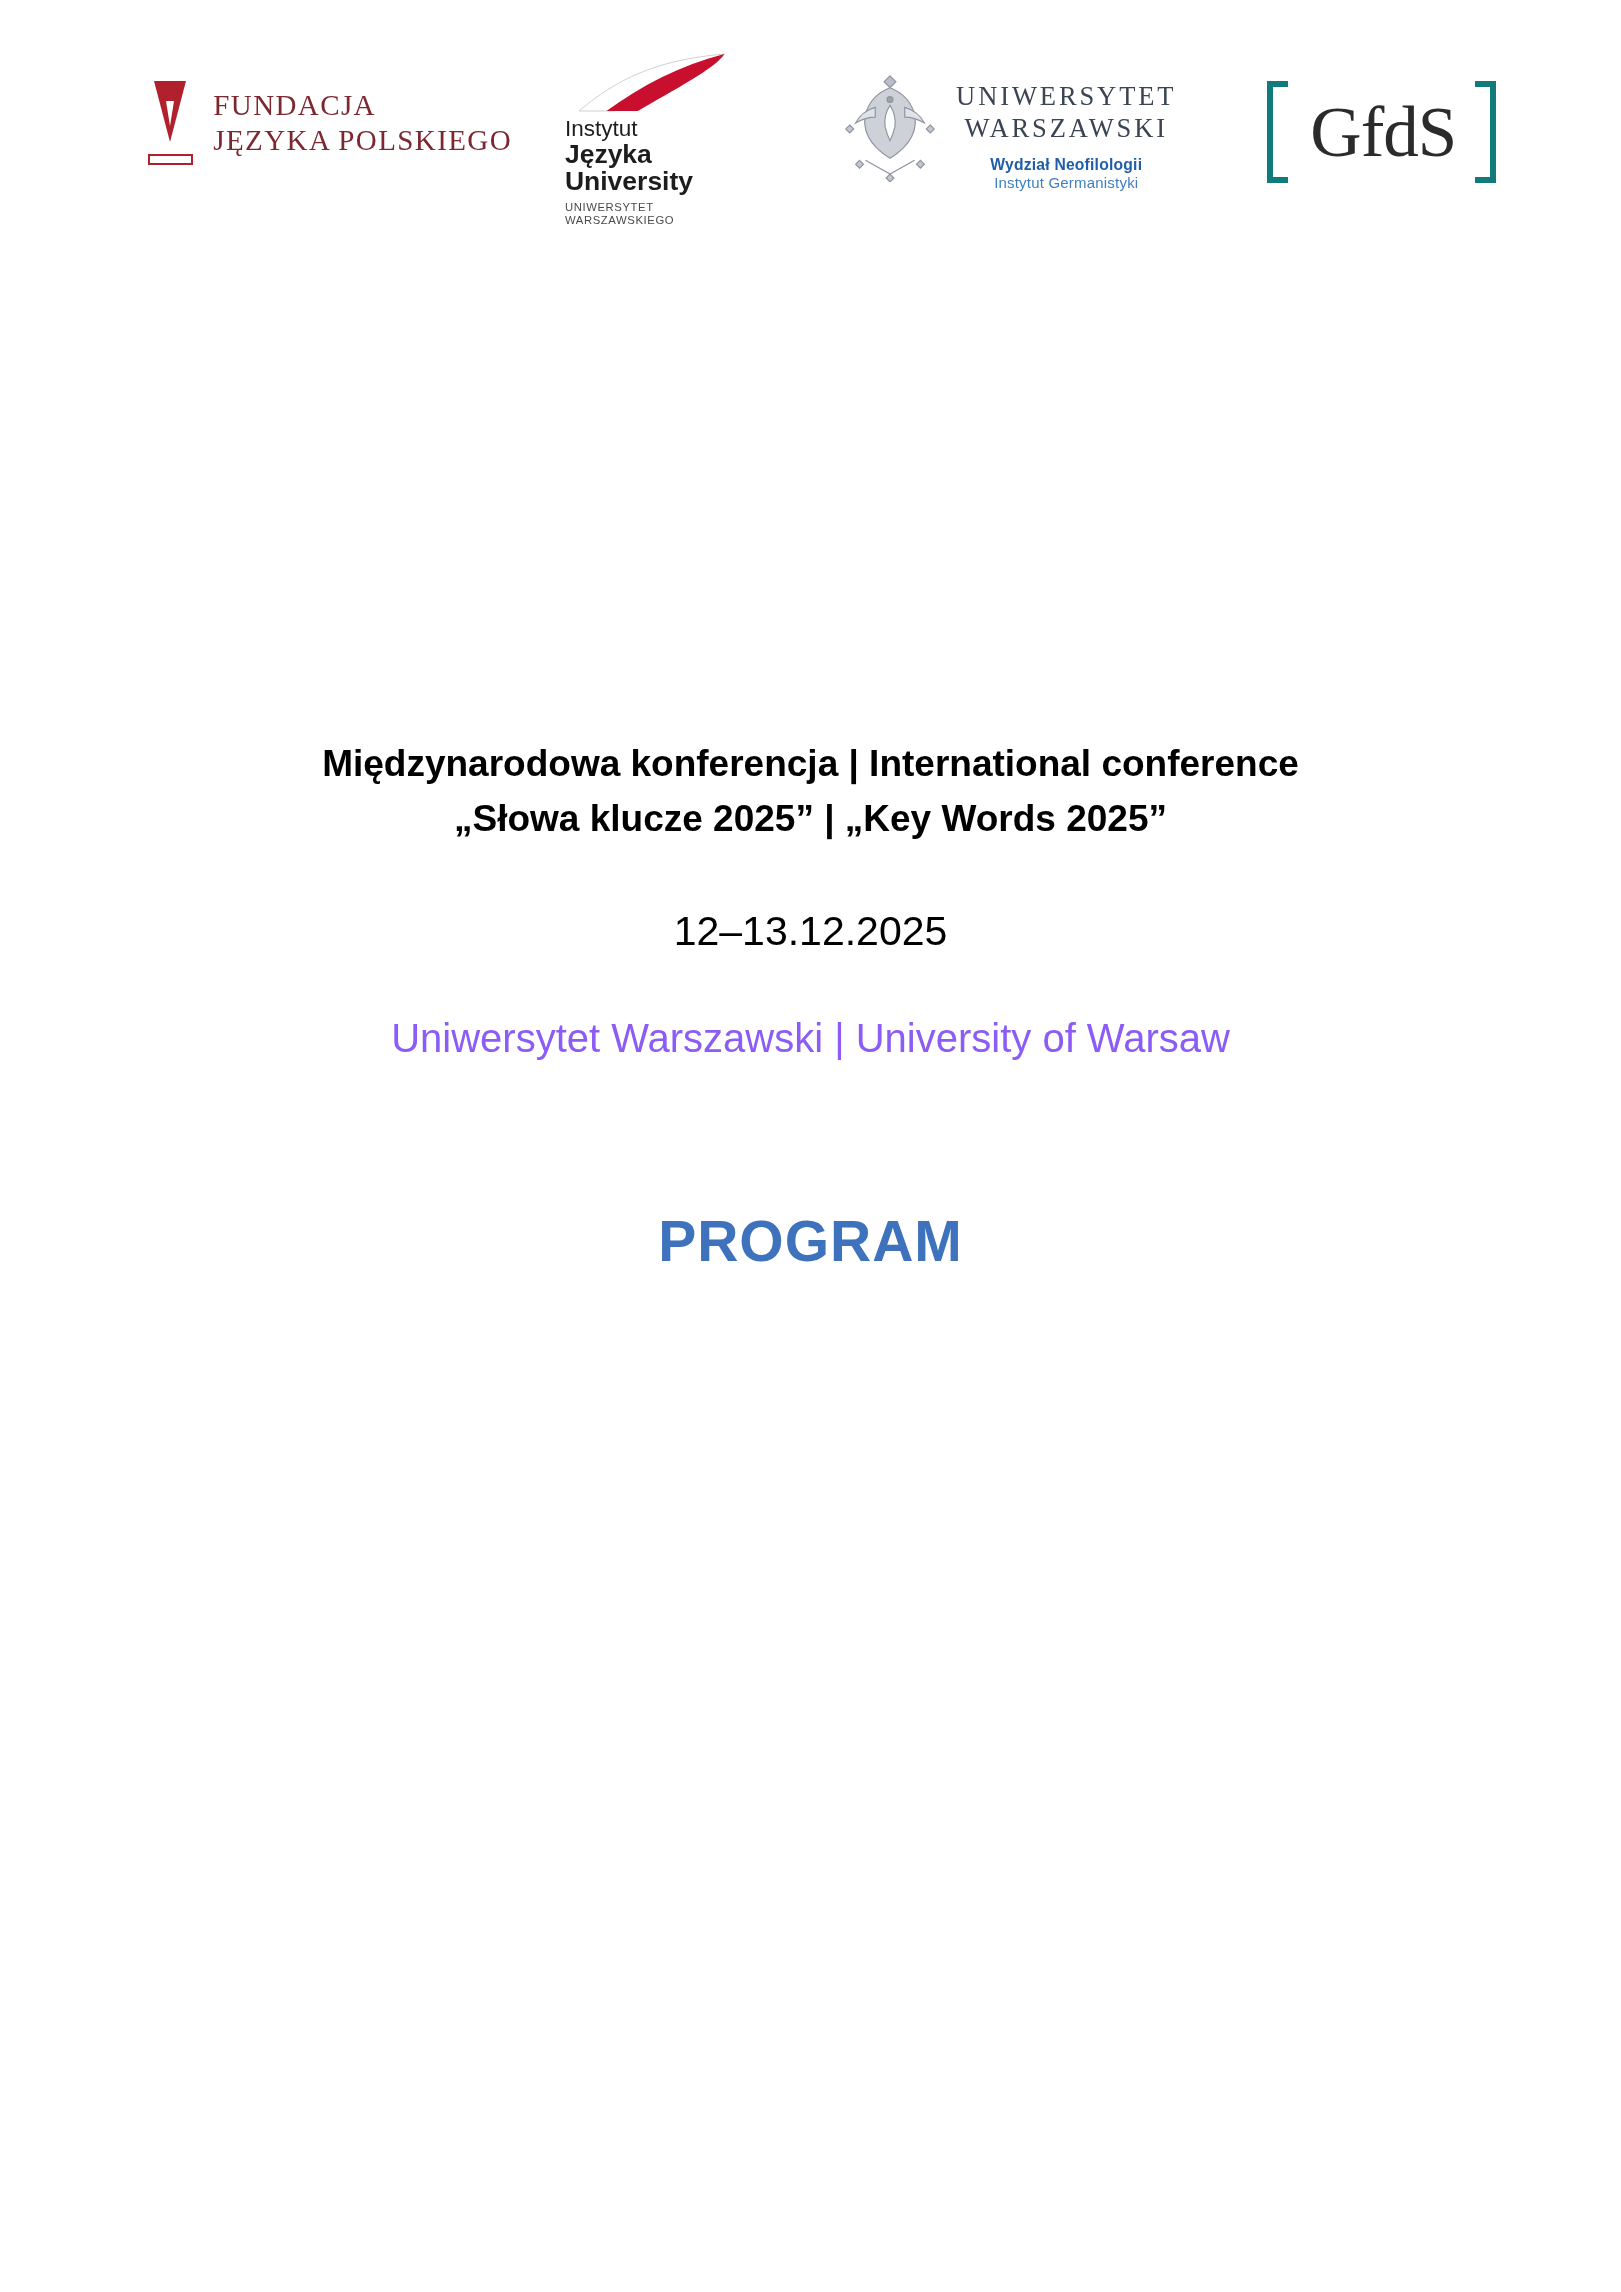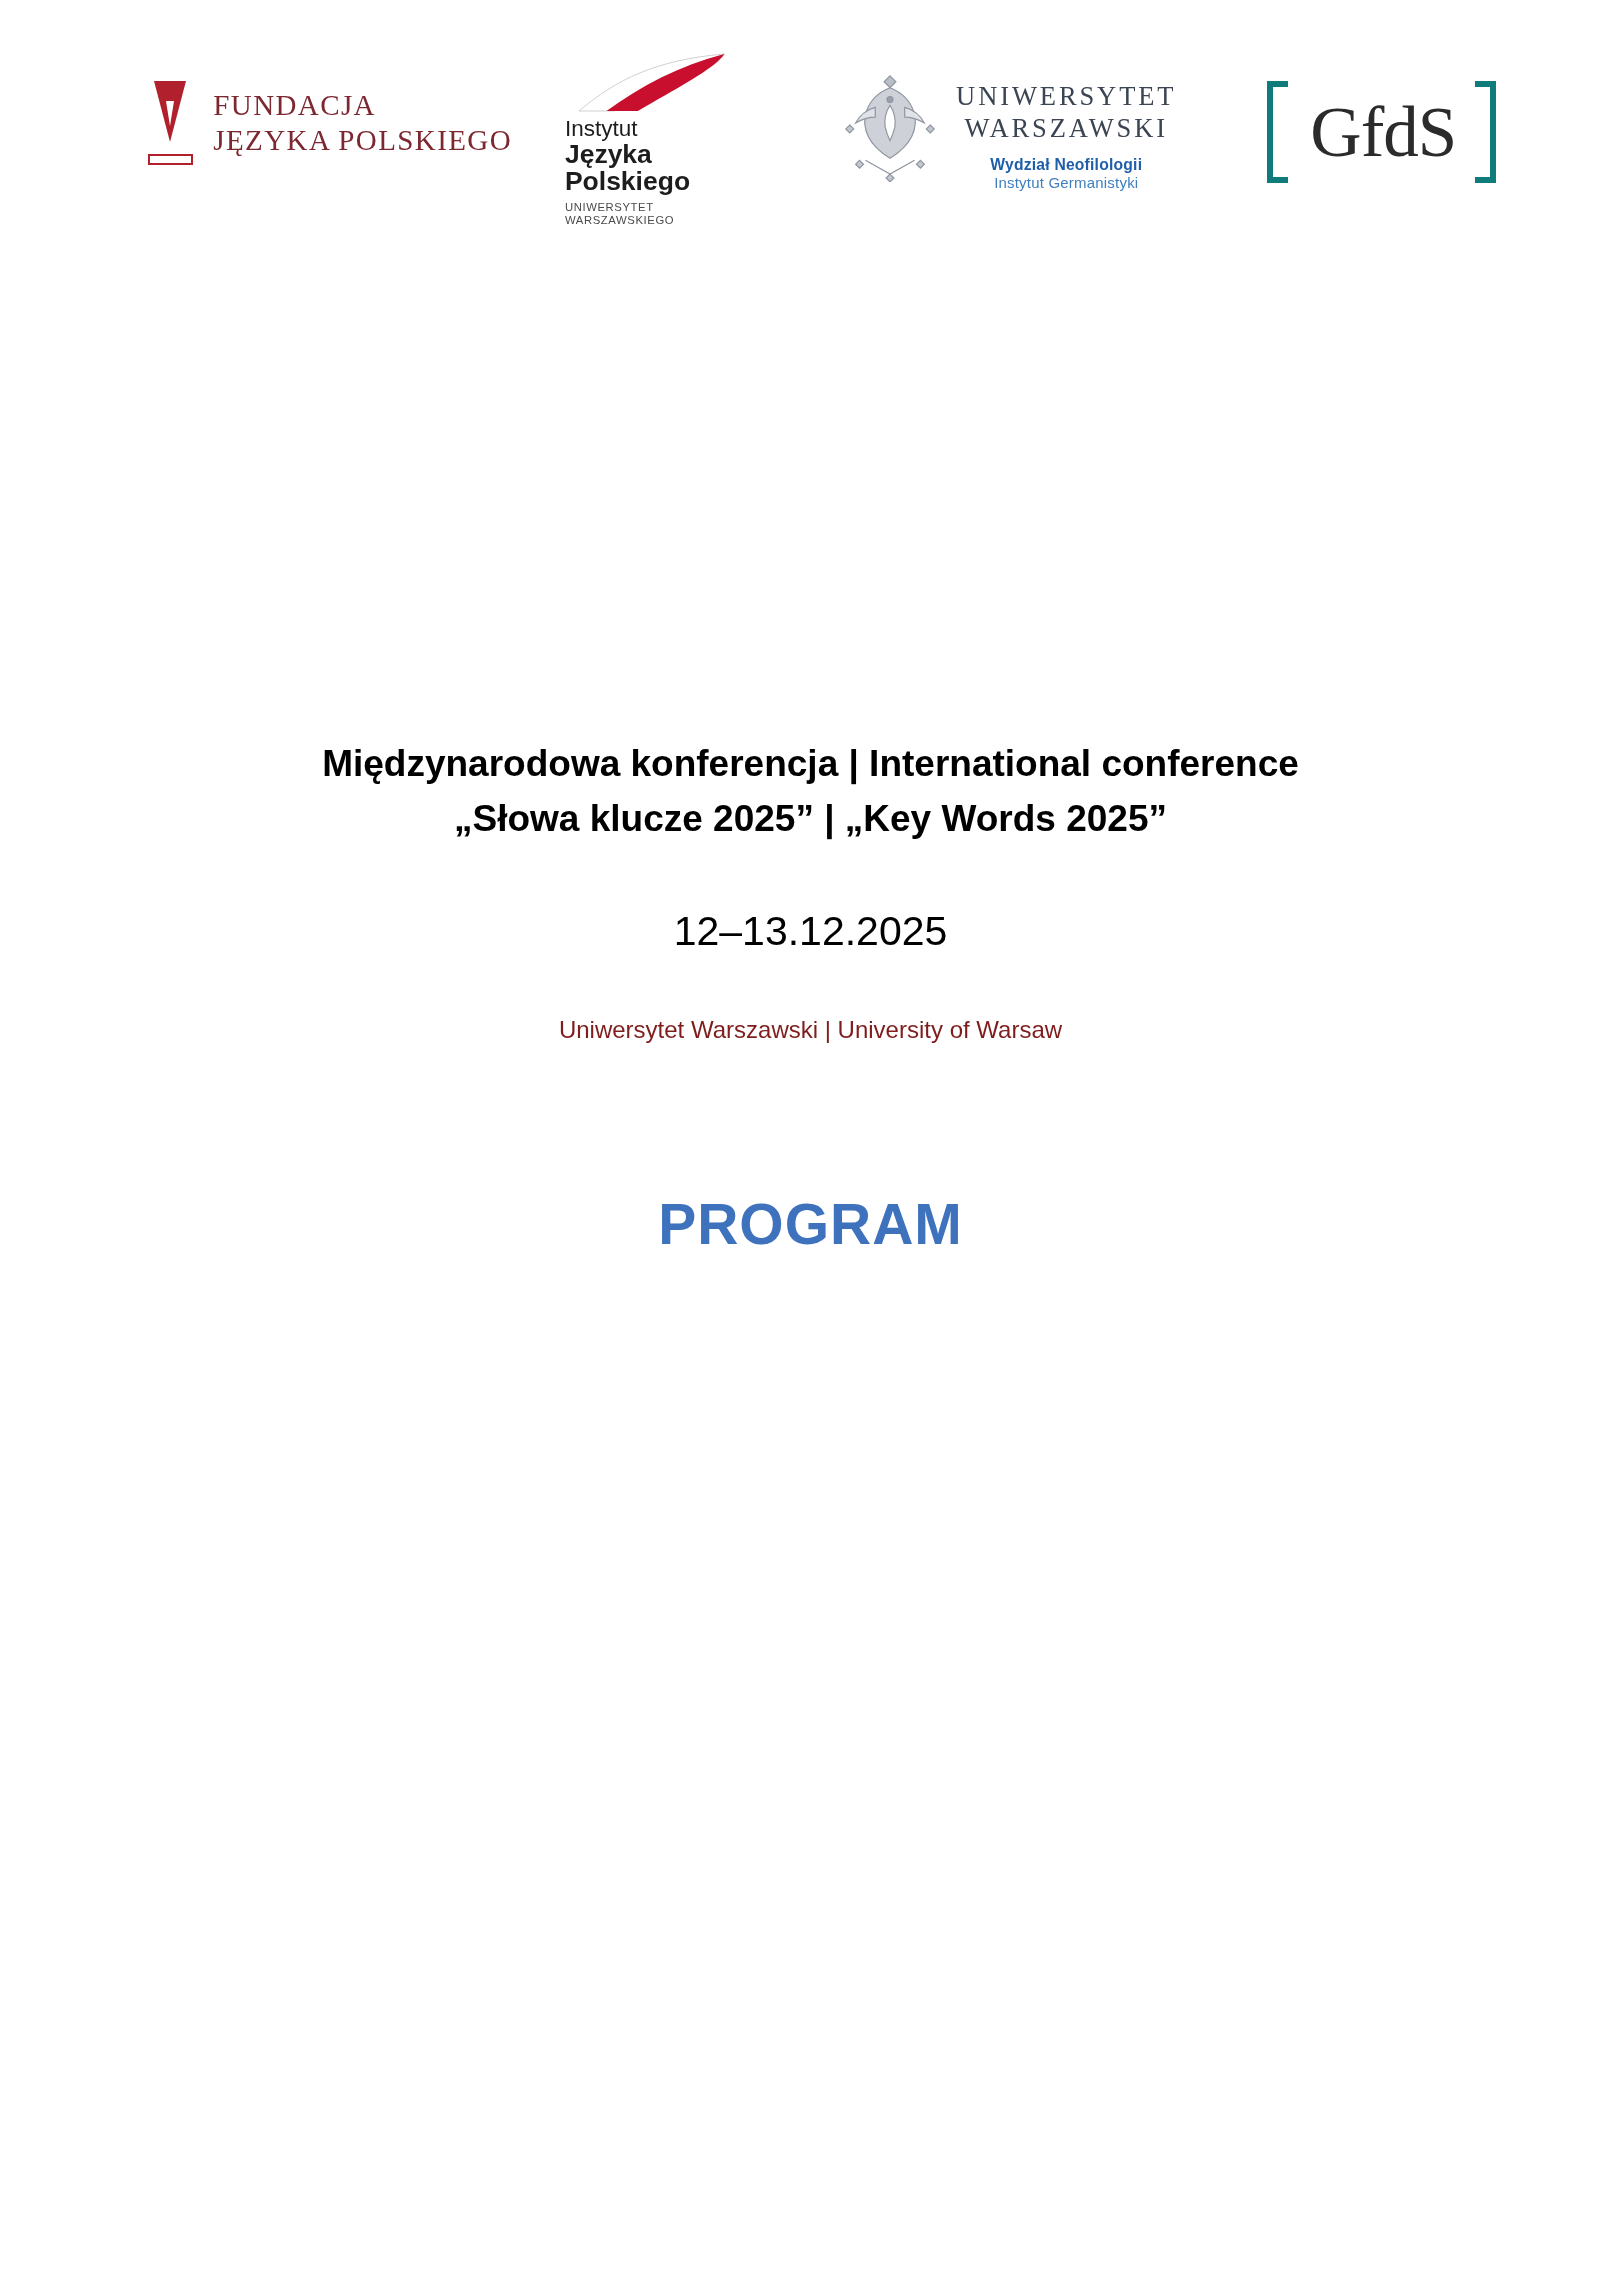--- a/index.html
+++ b/index.html
@@ -223,22 +223,22 @@
     font-family: "Liberation Sans", sans-serif;
     font-weight: 400;
     font-size: 41px;
     color: #000000;
     margin: 0;
     padding-top: 61px;
   }
   .conf-venue {
     font-family: "Liberation Sans", sans-serif;
     font-weight: 400;
-    font-size: 24px;
-    color: #7f1d1d;
+    font-size: 40px;
+    color: #8b5cf6;
     margin: 0;
     padding-top: 61px;
   }
   .program-heading {
     font-family: "Liberation Sans", sans-serif;
     font-weight: 700;
     font-size: 57px;
     letter-spacing: 1px;
     color: #3f72bd;
     margin: 0;
@@ -265,21 +265,21 @@
     </div>
 
     <div class="logo logo-ijp">
       <svg class="ijp-swoosh" viewBox="0 0 170 62">
         <path d="M2 60 C40 28, 80 8, 150 2 C120 14, 72 36, 38 60 Z" fill="#ffffff" stroke="#cfcfcf" stroke-width="1"></path>
         <path d="M30 60 C66 34, 104 14, 150 2 C142 16, 96 40, 62 60 Z" fill="#c8102e"></path>
       </svg>
       <div class="ijp-text">
         <div class="ijp-l1">Instytut</div>
         <div class="ijp-l2">Języka</div>
-        <div class="ijp-l3">Polskiego</div>
+        <div class="ijp-l3">University</div>
         <div class="ijp-sub">
           <div>UNIWERSYTET</div>
           <div>WARSZAWSKIEGO</div>
         </div>
       </div>
     </div>
 
     <div class="logo logo-uw">
       <svg class="uw-crest" viewBox="0 0 110 118">
         <g fill="none" stroke="#8e95a0" stroke-width="1.2">

